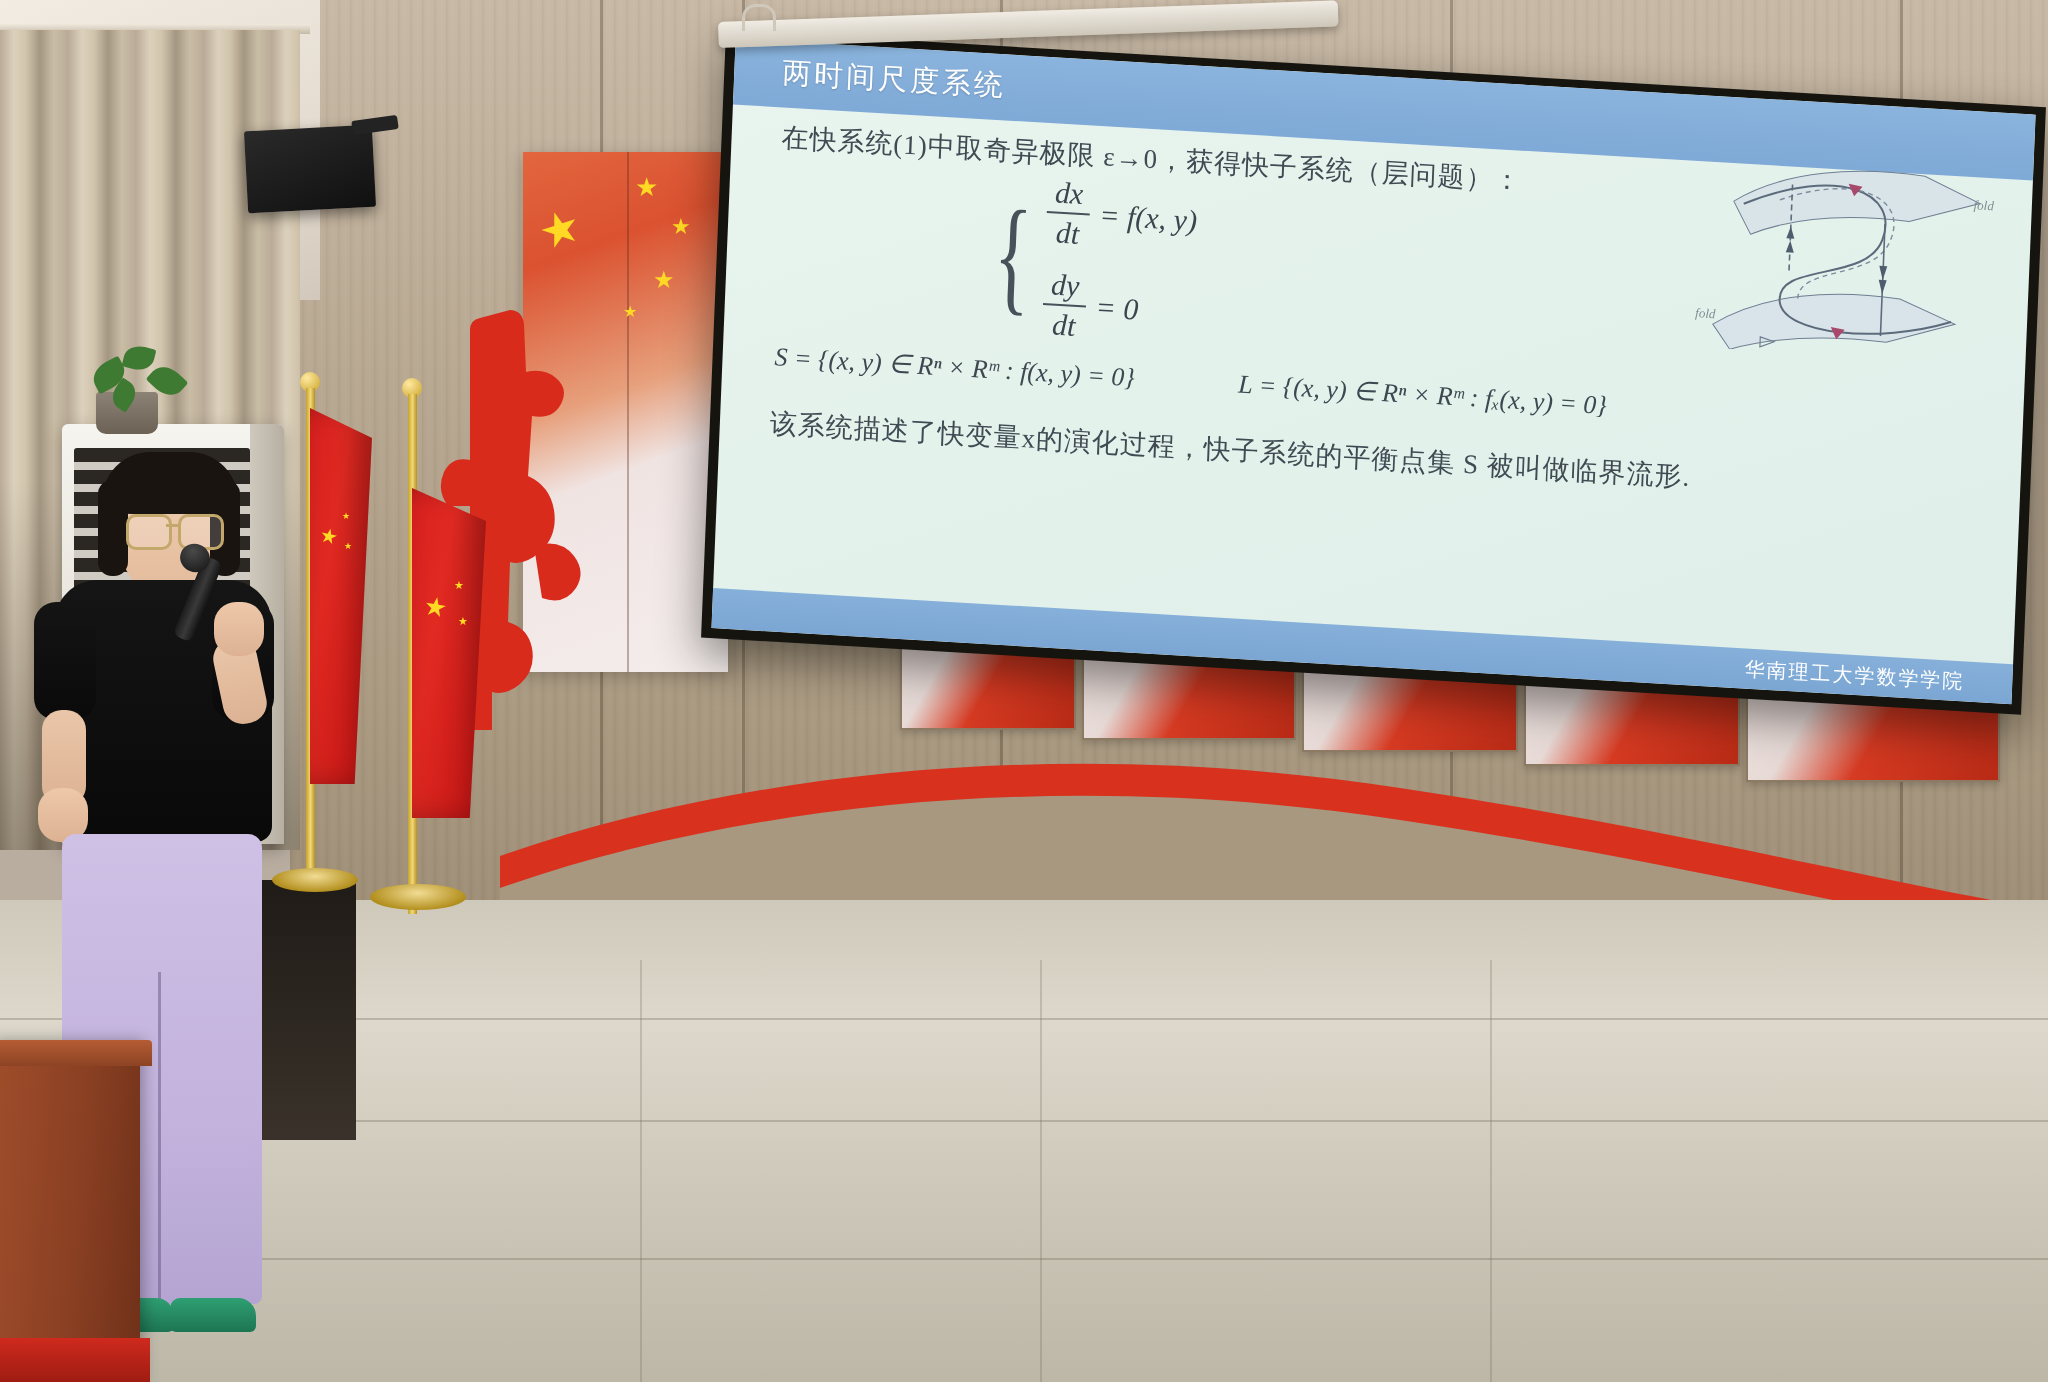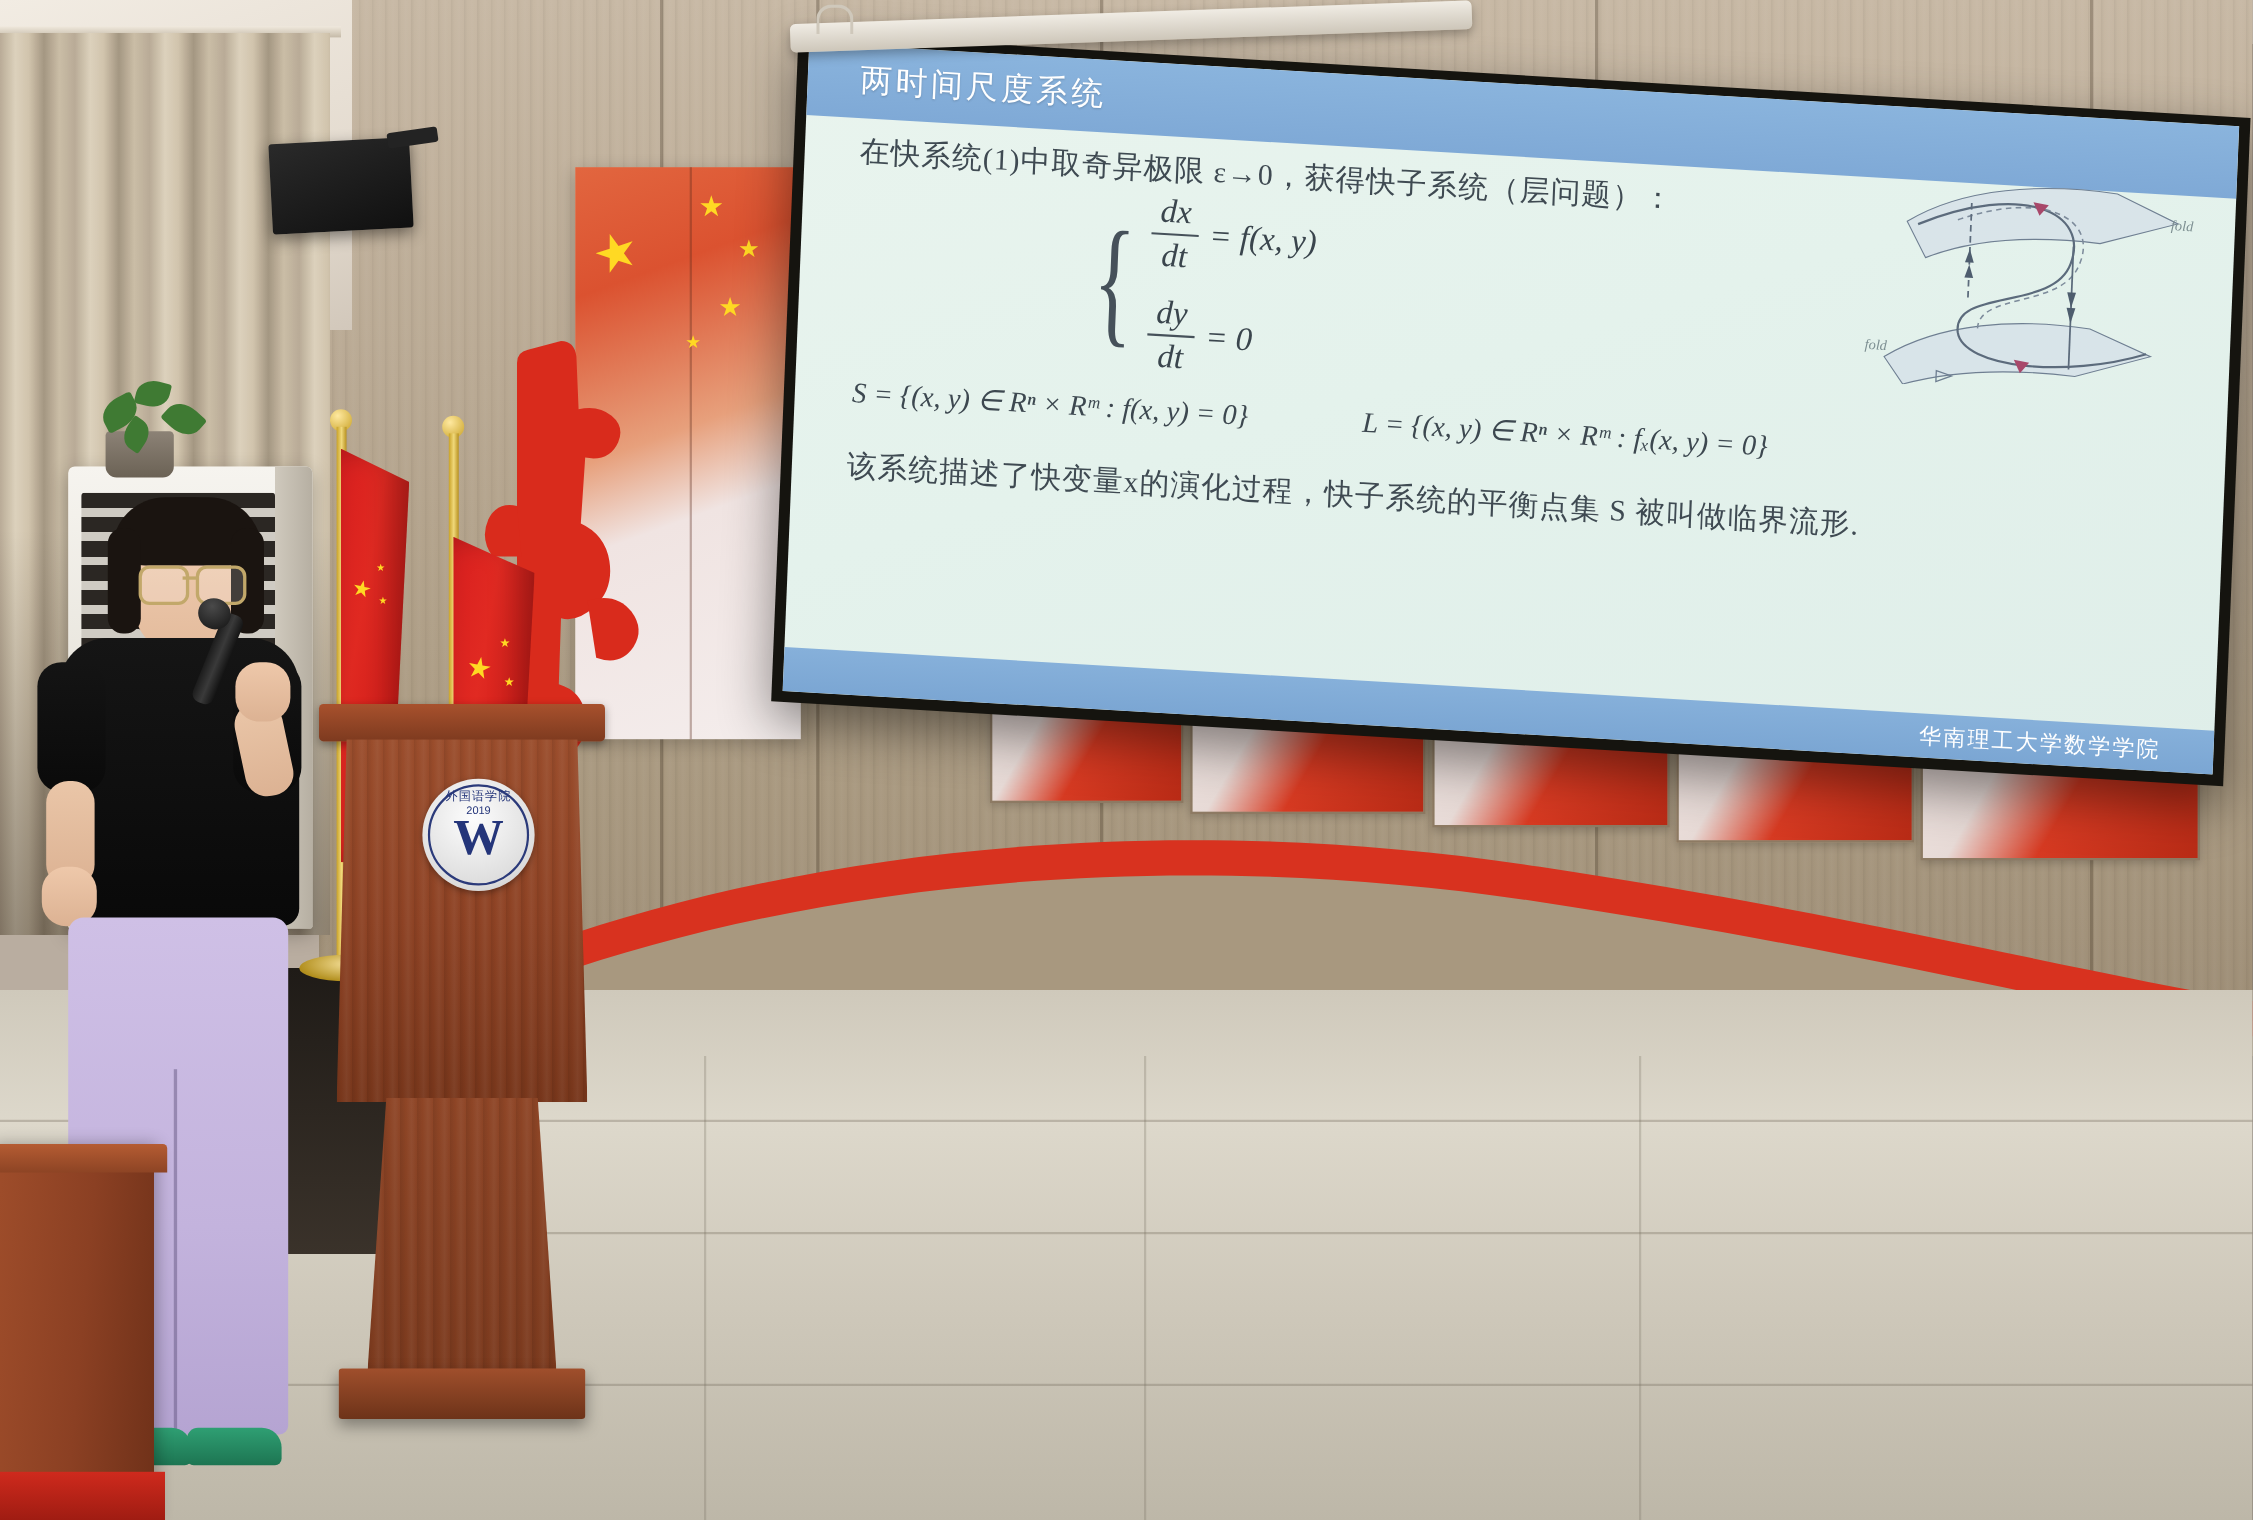--- a/index.html
+++ b/index.html
@@ -547,33 +547,20 @@
     <div class="flag-ball" style="left:4px;top:0;"></div>
     <div class="flag-pole" style="left:10px;top:16px;height:520px;"></div>
     <div class="flag-cloth" style="left:14px;top:110px;width:74px;height:330px;clip-path:polygon(0 0,100% 10%,78% 100%,0 100%);">
       <span class="star" style="left:12px;top:106px;font-size:26px;transform:rotate(10deg);">★</span>
       <span class="star" style="left:42px;top:92px;font-size:11px;">★</span>
       <span class="star" style="left:46px;top:128px;font-size:11px;">★</span>
     </div>
     <div class="flag-base" style="left:-28px;top:506px;width:96px;height:26px;"></div>
   </div>
 
-  <div class="podium">
-    <div class="podium-top"></div>
-    <div class="podium-face">
-      <div class="emblem">
-        <div class="emblem-ring"></div>
-        <span class="emblem-cn">外国语学院</span>
-        <span class="emblem-year">2019</span>
-        <span class="emblem-w">W</span>
-      </div>
-    </div>
-    <div class="podium-col"></div>
-    <div class="podium-base"></div>
-  </div>
 
   <div class="person">
     <div class="hair"></div>
     <div class="face"></div>
     <div class="hair-front"></div>
     <div class="hair-side" style="left:80px;"></div>
     <div class="hair-side" style="left:192px;"></div>
     <div class="glasses-lens" style="left:108px;"></div>
     <div class="glasses-lens" style="left:160px;"></div>
     <div class="glasses-bridge"></div>

